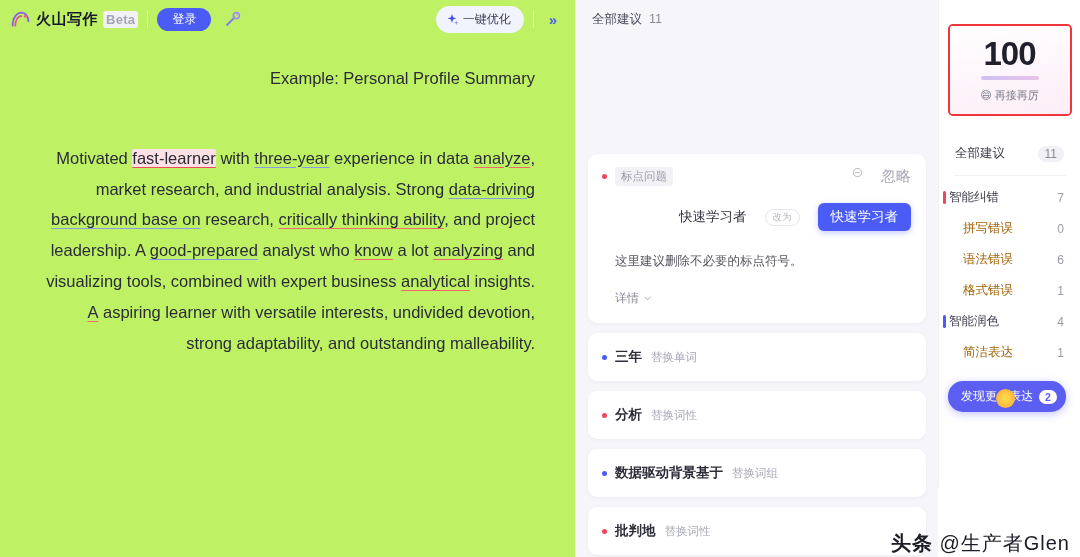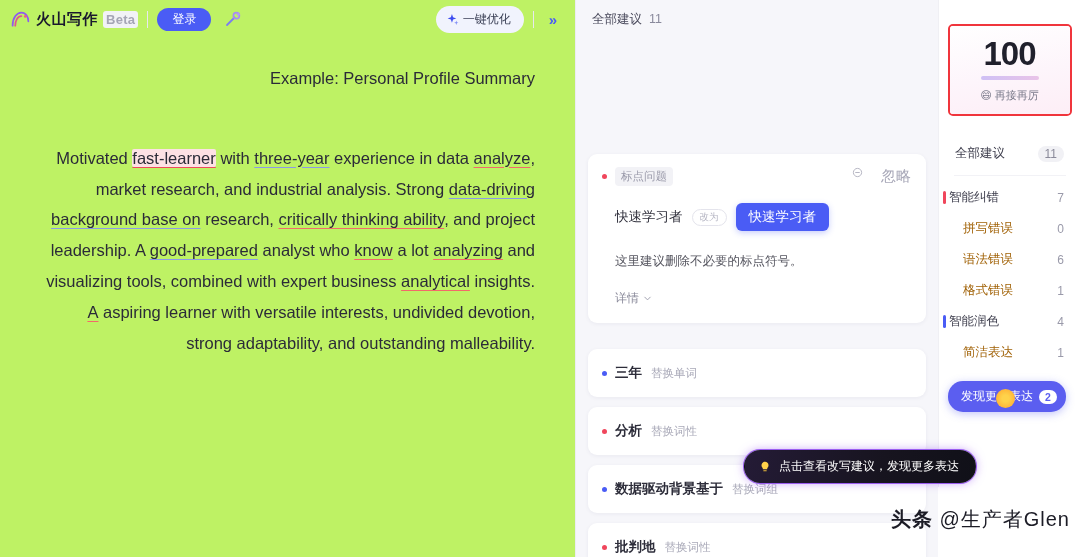--- a/index.html
+++ b/index.html
@@ -99,39 +99,39 @@
     display: flex; align-items: center; gap: 7px;
     padding: 0 0 0 16px;
     font-size: 12.5px; color: #4a4a5c;
   }
   .sugg-head-count { color: #8a8a9c; font-size: 12.5px; }
   .sugg-list { flex: 1 1 auto; padding: 0 12px; position: relative; }
 
   .card {
     background: #fff; border-radius: 9px;
     padding: 13px 15px 13px 14px;
-    margin-bottom: 26px;
+    margin-bottom: 10px;
     box-shadow: 0 1px 4px rgba(40,40,80,.06);
   }
   .card-expanded { margin-top: 116px; padding-bottom: 16px; }
   .card-row1 { display: flex; align-items: center; }
   .dot { width: 5px; height: 5px; border-radius: 50%; flex: 0 0 5px; margin-right: 8px; }
   .dot-red { background: #f0465c; }
   .dot-blue { background: #4a5cf5; }
   .tag {
     font-size: 11.5px; color: #9a9aaa;
     background: #f2f2f6; padding: 2px 6px; border-radius: 4px;
   }
   .ignore {
     margin-left: auto; display: flex; align-items: flex-start; gap: 18px;
     font-size: 15px; color: #a8a8b8; cursor: pointer;
   }
   .replace-row {
-    display: flex; align-items: center; gap: 9px;
-    margin: 17px 0 0 0; padding-left: 13px;
+    display: flex; align-items: center; gap: 18px;
+    margin: 17px 0 0 0; padding-left: 13px; justify-content: flex-end;
   }
   .orig-word { font-size: 13.5px; color: #33333f; }
   .arrow-pill {
     font-size: 9.5px; color: #b4b4c2;
     border: 1px solid #e4e4ec; border-radius: 9px;
     padding: 1px 7px; white-space: nowrap;
   }
   .new-word-btn {
     background: #4a5cf5; color: #fff; font-size: 13.5px;
     padding: 5px 13px; border-radius: 6px; border: none; cursor: pointer;
@@ -234,21 +234,21 @@
   }
   .cursor-dot {
     position: absolute; left: 57px; bottom: 79px;
     width: 19px; height: 19px; border-radius: 50%;
     background: radial-gradient(circle,#ffd24a 25%,#ffb638 70%,rgba(255,180,56,0) 100%);
     z-index: 20;
   }
   .side-divider { width: 112px; height: 1px; background: #f2f2f6; margin: 4px 0 4px 0; }
 
   .watermark {
-    position: absolute; right: 10px; bottom: 24px;
+    position: absolute; right: 10px; bottom: 0;
     font-size: 20px; color: #1c1c26; font-weight: bold;
     letter-spacing: 1px; z-index: 40; white-space: nowrap;
   }
   .wm-at { font-weight: normal; }
 </style>
 </head>
 <body>
 
 <div id="app">
 
@@ -342,27 +342,20 @@
             <span class="ci-tag">替换词组</span>
           </div>
           <div class="card card-collapsed">
             <span class="dot dot-red"></span>
             <span class="ci-word">批判地</span>
             <span class="ci-tag">替换词性</span>
           </div>
         </div>
     </div>
 
-    <div class="tooltip">
-      <svg width="14" height="14" viewBox="0 0 24 24">
-        <path d="M12 3 C8.6 3 6 5.6 6 9 C6 11.3 7.2 12.7 8.2 14 L8.2 16 L15.8 16 L15.8 14 C16.8 12.7 18 11.3 18 9 C18 5.6 15.4 3 12 3 Z" fill="#ffd24a"></path>
-        <rect x="9" y="17.4" width="6" height="2" rx="1" fill="#e8b93c"></rect>
-      </svg>
-      <span>点击查看改写建议，发现更多表达</span>
-    </div>
   </div>
 
   <div class="side-col">
 
     <div class="score-wrap">
       <div class="score-inner">
         <div class="score-num">100</div>
         <div class="score-bar"></div>
         <div class="score-label">
           <span class="emoji">😄</span>

